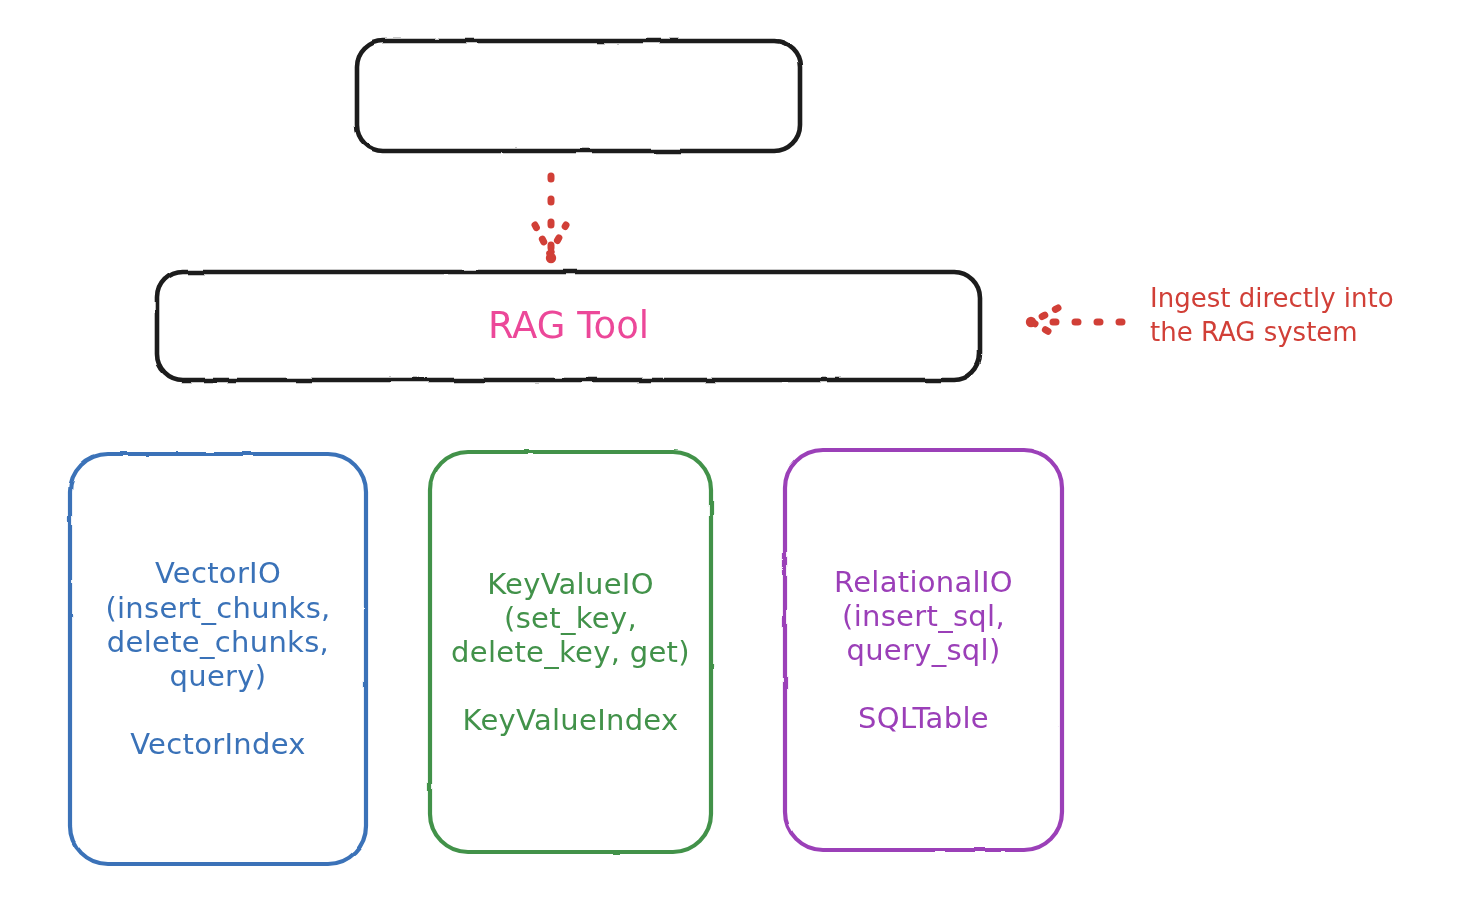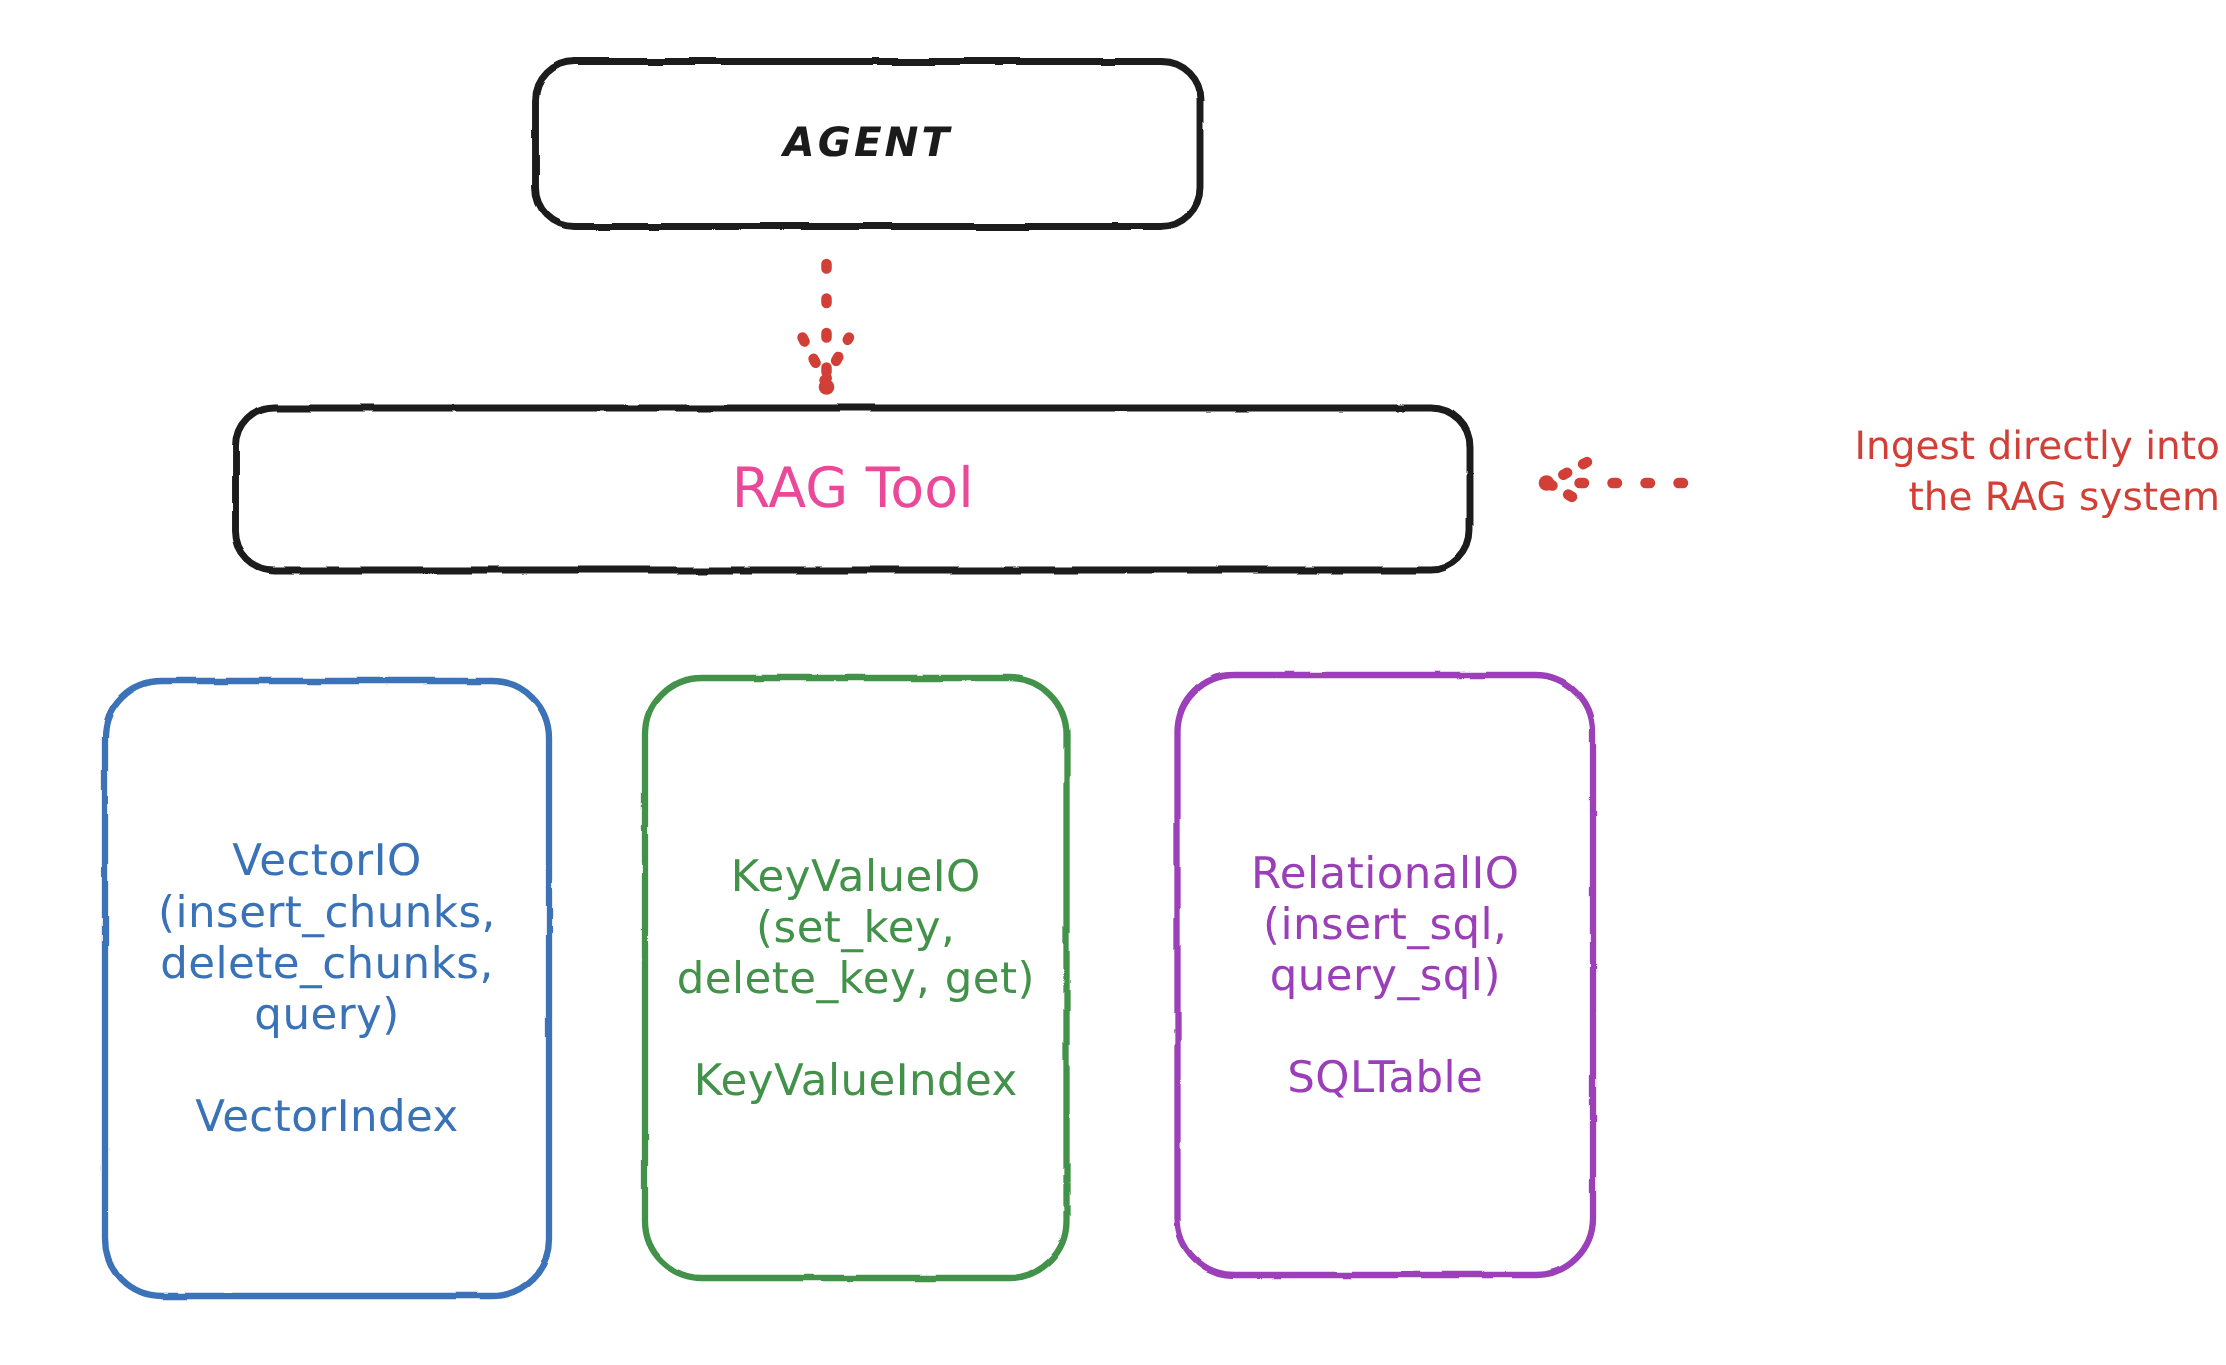--- a/index.html
+++ b/index.html
@@ -61,21 +61,21 @@
   .store-label .gap {
     display: block;
     height: 34px;
   }
   .annotation {
     position: absolute;
     font-family: "DejaVu Sans", sans-serif;
     font-size: 26px;
     line-height: 1.32;
     white-space: pre-line;
-    text-align: right;
+    text-align: left;
     user-select: none;
   }
 </style>
 </head>
 <body>
 
 <div id="canvas">
 
   <svg class="svg-layer" viewBox="0 0 1484 910" xmlns="http://www.w3.org/2000/svg">
     <defs>
@@ -115,21 +115,20 @@
       <circle cx="551" cy="258" r="5.2" fill="#d13f37"></circle>
     </g>
 
     <g>
       <line x1="1122" y1="322" x2="1036" y2="322" stroke="#d13f37" stroke-width="7" stroke-linecap="round" stroke-dasharray="3 19"></line>
       <path d="M 1058 308 L 1032 322 L 1058 337" fill="none" stroke="#d13f37" stroke-width="7" stroke-linecap="round" stroke-linejoin="round" stroke-dasharray="3 12"></path>
       <circle cx="1031" cy="322" r="5.2" fill="#d13f37"></circle>
     </g>
   </svg>
 
-  <div class="node-label agent-label" style="left:357px; top:41px; width:443px; height:110px;">AGENT</div>
 
   <div class="node-label rag-label" style="left:157px; top:272px; width:823px; height:108px;">RAG Tool</div>
 
   <div class="node-label store-label" style="left:70px; top:454px; width:296px; height:410px; color:#3a72b8;">
     <span class="group">VectorIO
 (insert_chunks,
 delete_chunks,
 query)</span>
     <span class="gap"></span>
     <span class="group">VectorIndex</span>

